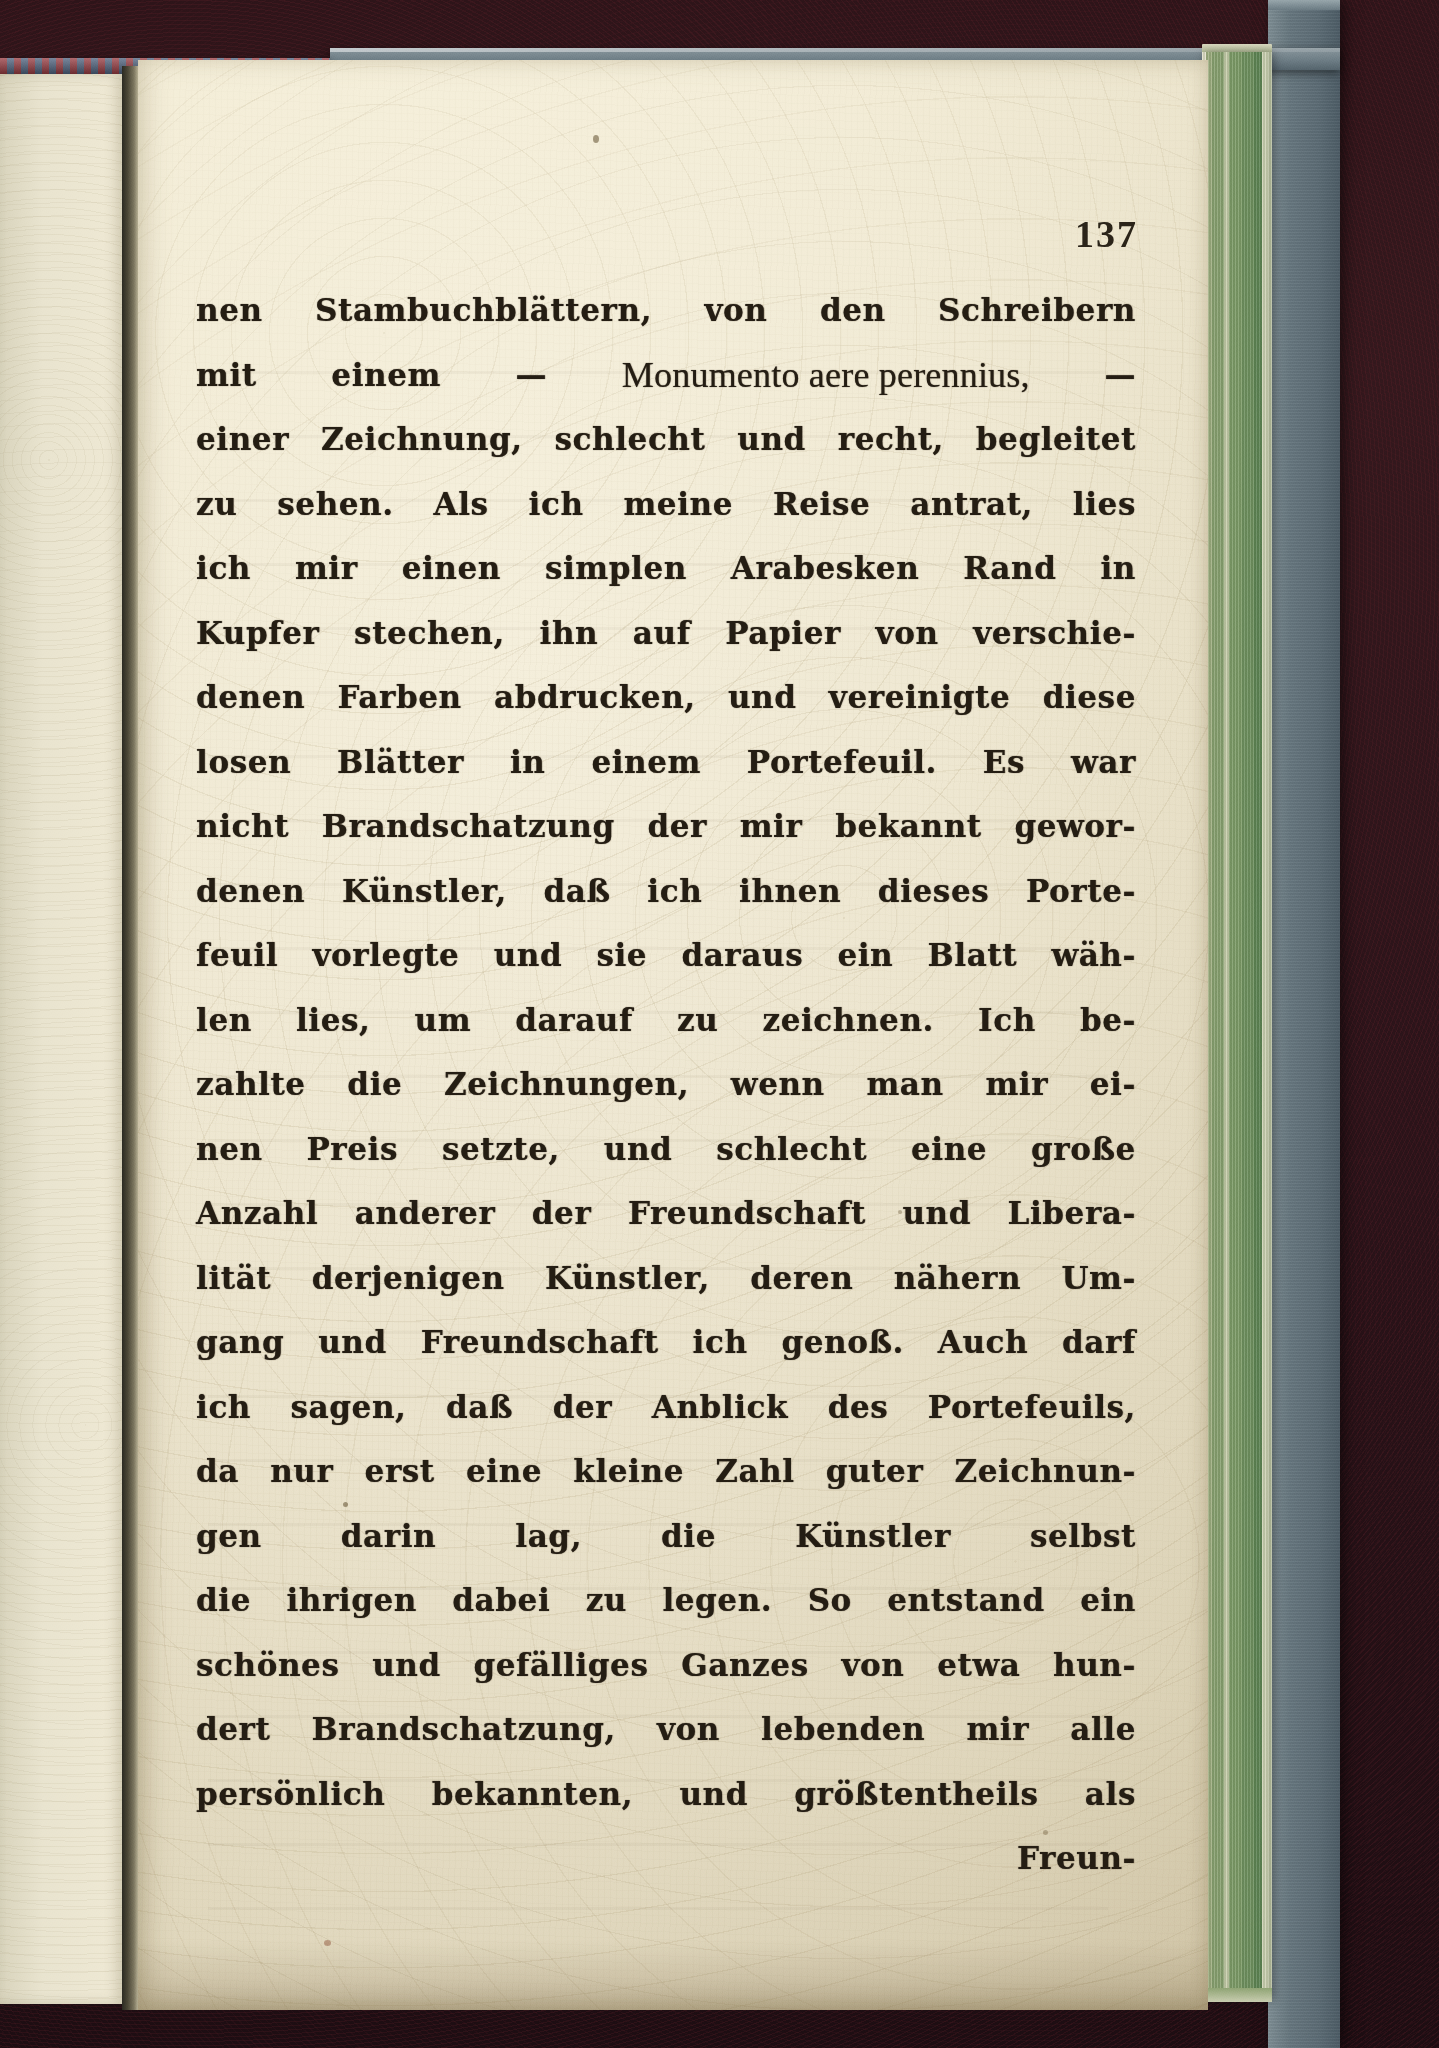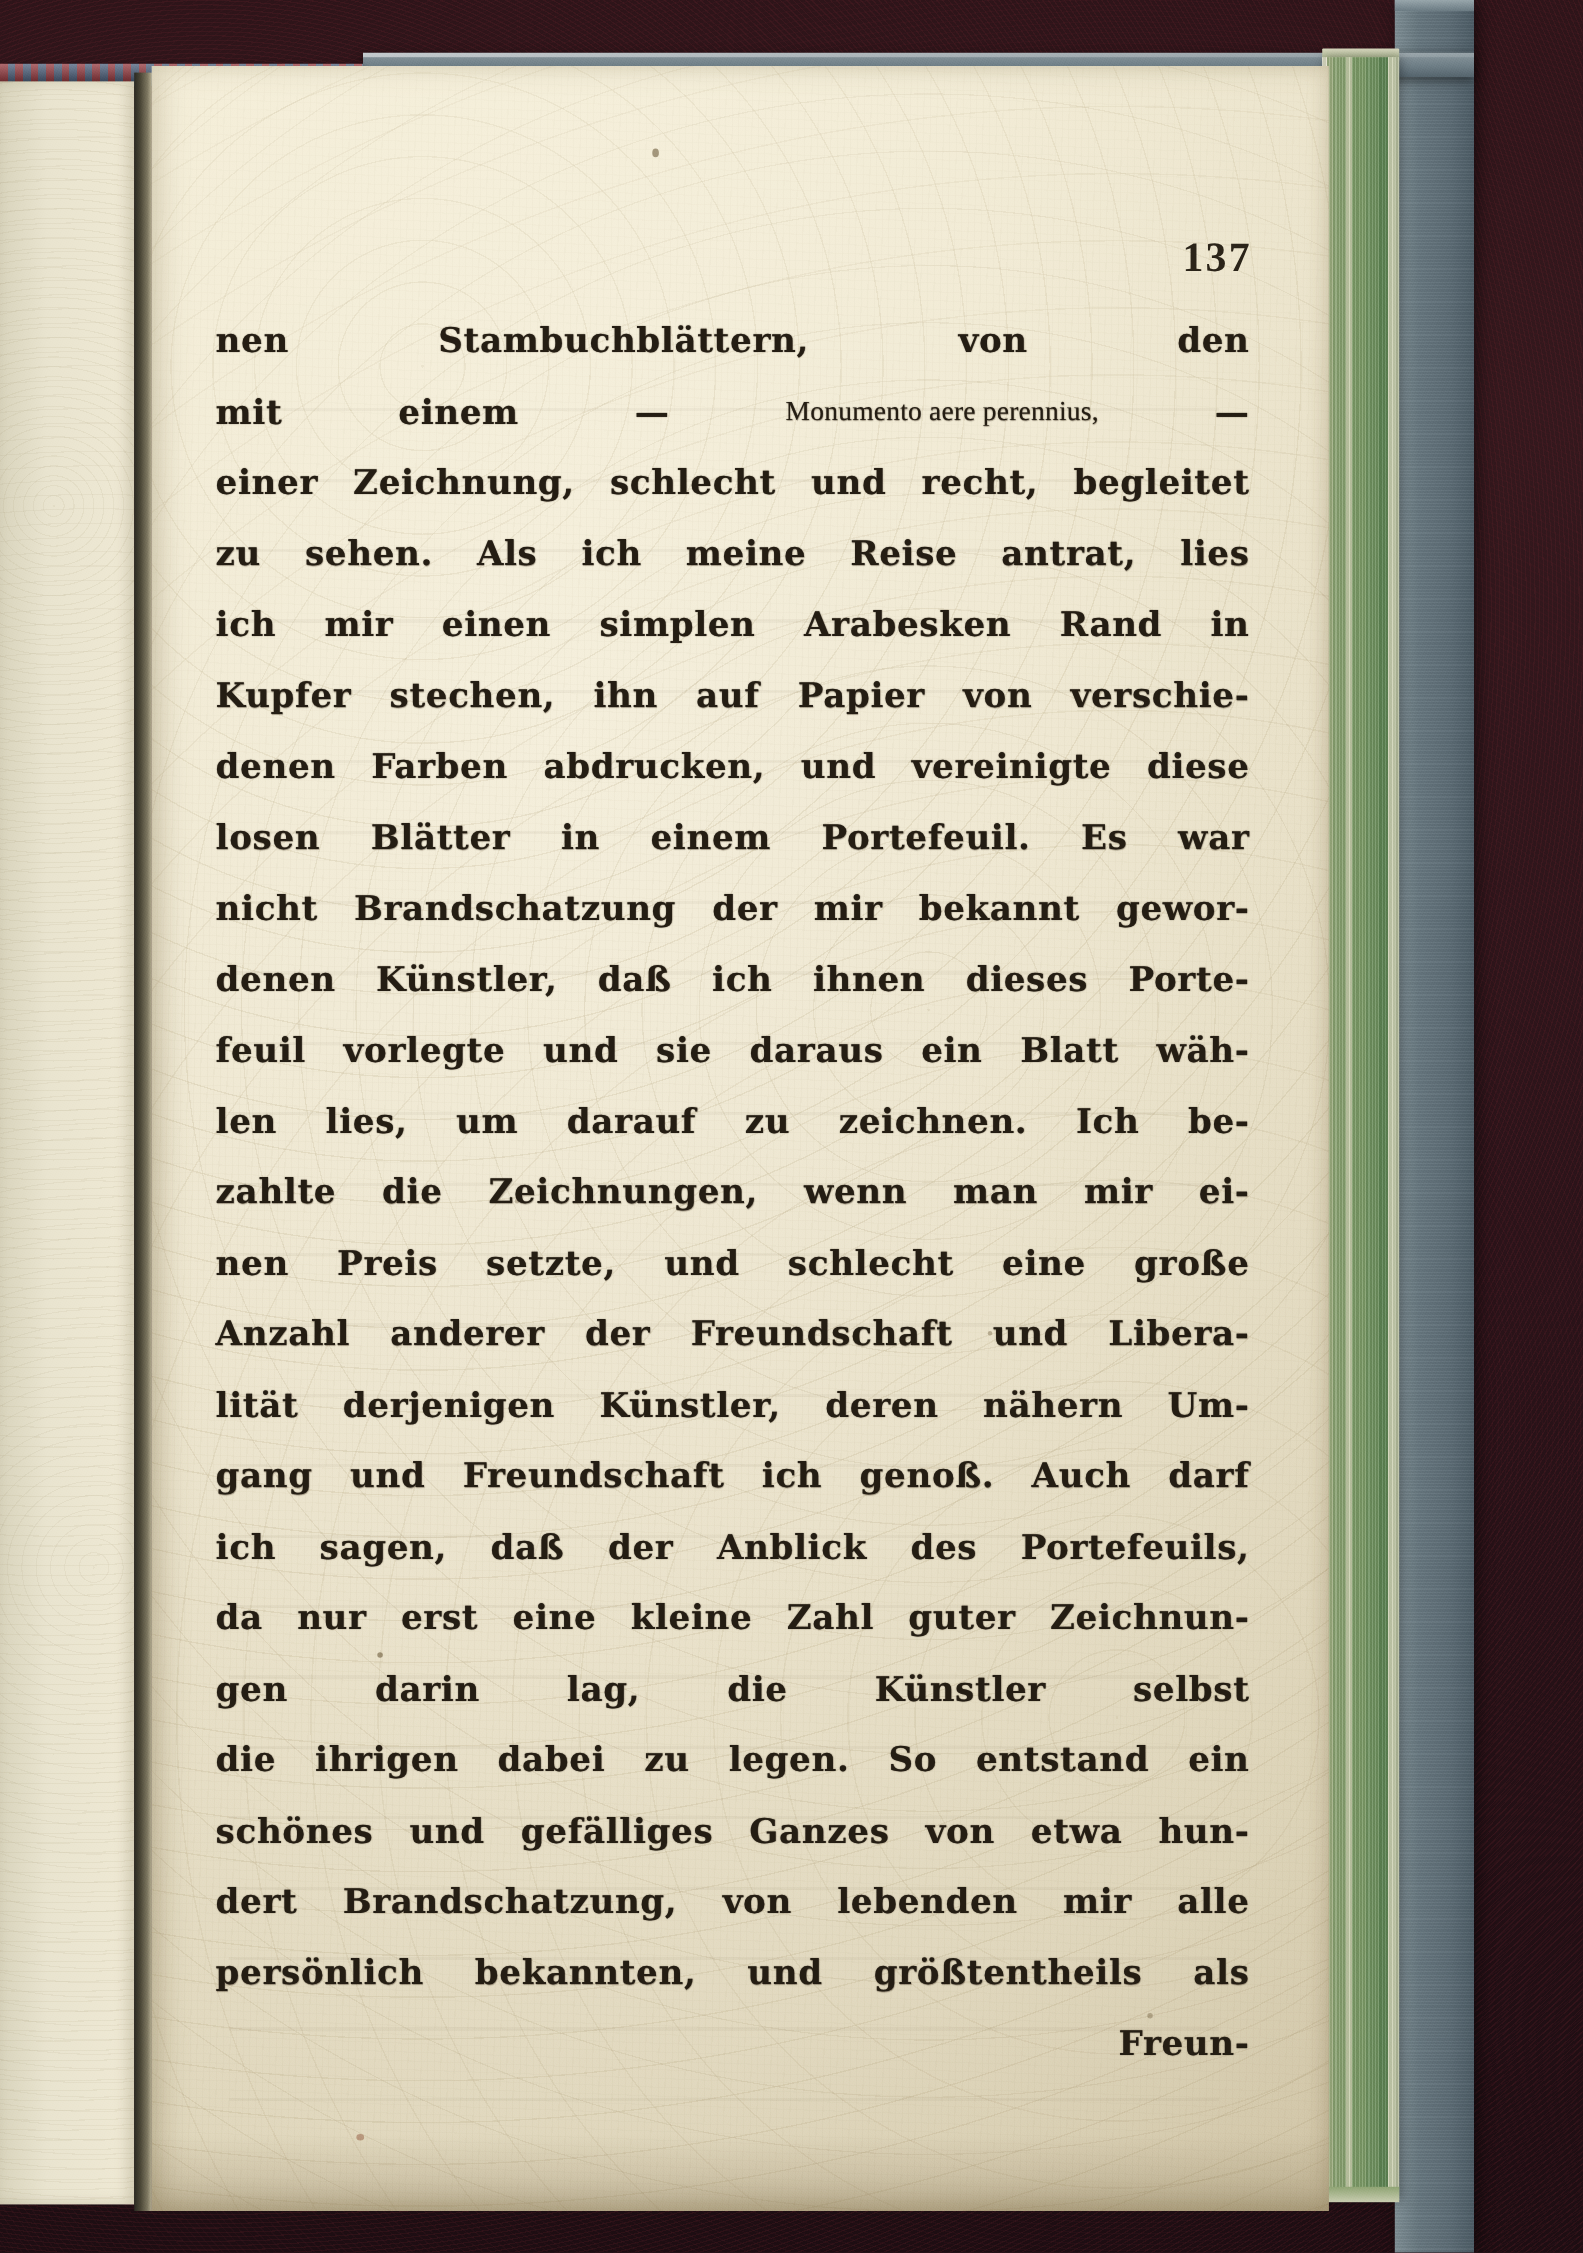--- a/index.html
+++ b/index.html
@@ -115,21 +115,21 @@
   .line{font-family:"DejaVu Serif",serif;
         font-size:31px;line-height:64.5px;color:#241d13;
         white-space:nowrap;font-weight:700;
         letter-spacing:.6px;
         text-shadow:0 0 1.1px rgba(40,30,18,.55), .4px .3px .8px rgba(60,46,28,.35);}
   
   .line.j{display:flex;justify-content:space-between;}
   .line.j > span{display:inline-block;}
   .line.last{display:block;text-align:right;}
   .antiqua{font-family:"Liberation Serif","DejaVu Serif",serif;
-           font-weight:400;font-size:25px;letter-spacing:.2px;}
+           font-weight:400;font-size:36px;letter-spacing:.2px;}
 
   
   .ghost{position:absolute;left:70px;top:250px;width:900px;height:1600px;
     opacity:.05;pointer-events:none;
     background-image:repeating-linear-gradient(0deg, rgba(80,65,40,.9) 0 3px, transparent 3px 64px);}
 
   
   .curl{position:absolute;left:138px;top:1940px;width:1070px;height:70px;
     background:linear-gradient(180deg, rgba(150,130,90,0) 0%, rgba(120,102,68,.28) 100%);}
 </style>
@@ -169,20 +169,21 @@
 
     <div class="folio">137</div>
 
     <div class="textblock">
 
       <div class="line j">
         <span>nen</span>
         <span>Stambuchblättern,</span>
         <span>von</span>
         <span>den</span>
+        <span>Schreibern</span>
       </div>
 
       <div class="line j">
         <span>mit</span>
         <span>einem</span>
         <span>—</span>
         <span class="antiqua">Monumento aere perennius,</span>
         <span>—</span>
       </div>
 

